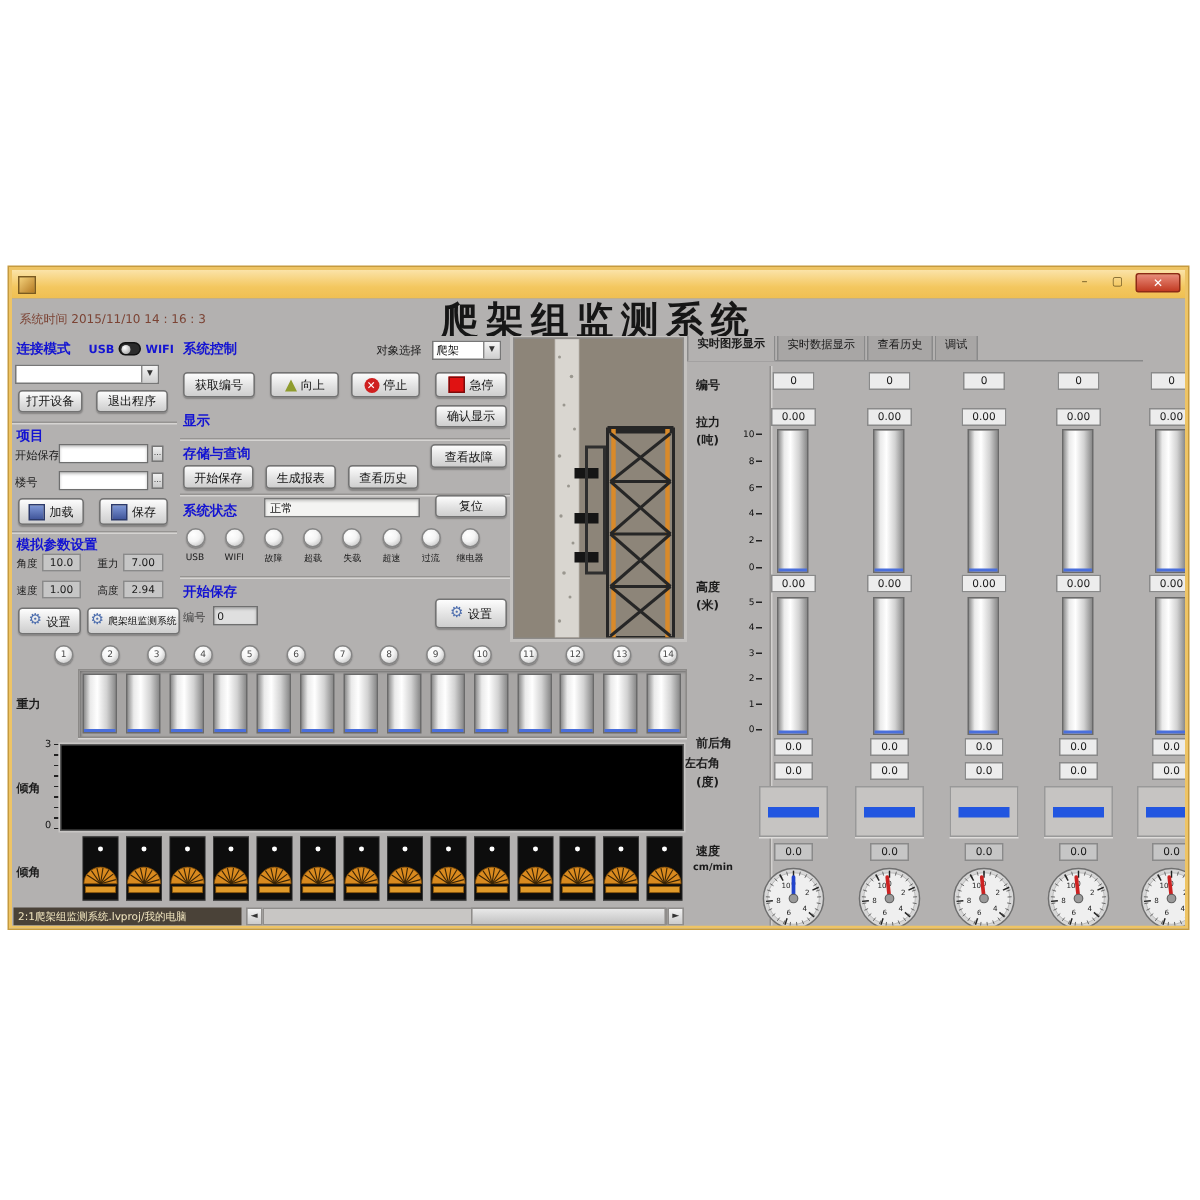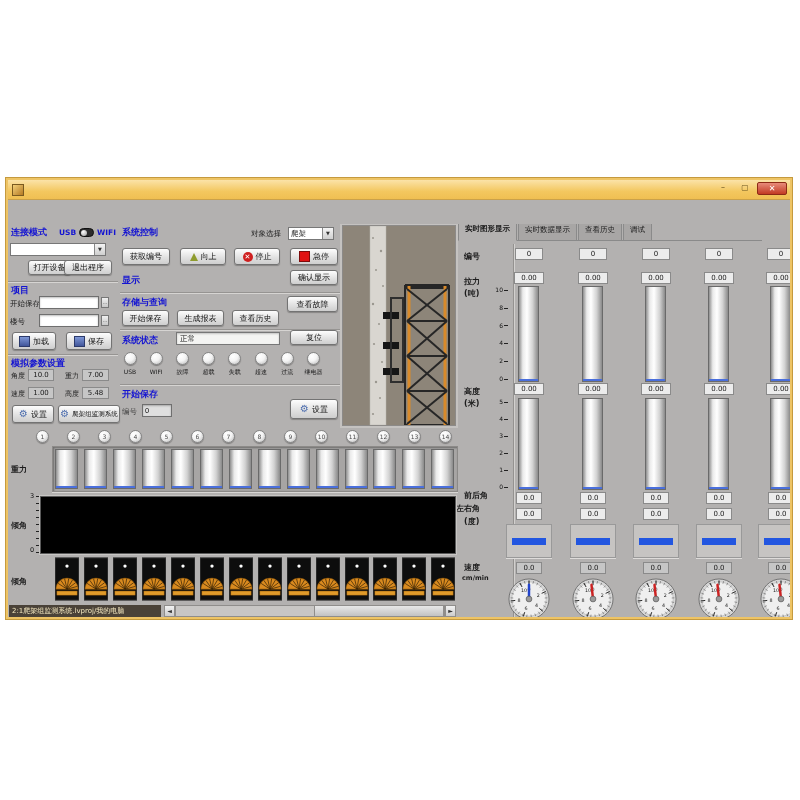--- a/index.html
+++ b/index.html
@@ -108,36 +108,43 @@
 
   <div class="titlebar">
     <span class="win-icon"></span>
     <span class="win-btns">
       <span class="win-btn">–</span>
       <span class="win-btn">▢</span>
       <span class="win-btn close">✕</span>
     </span>
   </div>
 
+  <div class="header">
+    <span class="sys-time">
+      <span>系统时间</span>
+      <span>2015/11/10  14 : 16 : 3</span>
+    </span>
+    <div class="main-title">爬架组监测系统</div>
+  </div>
 
   <div id="body">
 
     <span class="blab" style="left:3px;top:2px">连接模式</span>
     <span class="blab sm" style="left:51px;top:4px">USB</span>
     <span class="toggle" style="left:71px;top:4px;width:15px;height:9px">
           <span class="knob"></span>
         </span>
     <span class="blab sm" style="left:89px;top:4px">WIFI</span>
 
     <div class="combo" style="left:2px;top:19px;width:96px;height:13px">
       <span class="cval"></span>
       <span class="carr">▼</span>
     </div>
 
-    <div class="btn" style="left:20px;top:36px;width:43px;height:15px">
+    <div class="btn" style="left:4px;top:36px;width:43px;height:15px">
           <span>打开设备</span>
         </div>
     <div class="btn" style="left:56px;top:36px;width:48px;height:15px">
           <span>退出程序</span>
         </div>
 
     <div class="sep" style="left:0;top:57px;width:110px"></div>
     <span class="blab" style="left:3px;top:60px">项目</span>
 
     <span class="lab" style="left:2px;top:75px">开始保存</span>
@@ -160,21 +167,21 @@
     <div class="sep" style="left:0;top:130px;width:110px"></div>
     <span class="blab" style="left:3px;top:133px">模拟参数设置</span>
 
     <span class="lab" style="left:3px;top:147px;font-size:7px">角度</span>
     <div class="valbox gray" style="left:20px;top:145px;width:26px">10.0</div>
     <span class="lab" style="left:57px;top:147px;font-size:7px">重力</span>
     <div class="valbox gray" style="left:74px;top:145px;width:27px">7.00</div>
     <span class="lab" style="left:3px;top:165px;font-size:7px">速度</span>
     <div class="valbox gray" style="left:20px;top:163px;width:26px">1.00</div>
     <span class="lab" style="left:57px;top:165px;font-size:7px">高度</span>
-    <div class="valbox gray" style="left:74px;top:163px;width:27px">5.48</div>
+    <div class="valbox gray" style="left:74px;top:163px;width:27px">2.94</div>
 
     <div class="btn" style="left:4px;top:181px;width:42px;height:18px">
           <span class="ico-gear">⚙</span>
           <span>设置</span>
         </div>
     <div class="btn tiny" style="left:50px;top:181px;width:62px;height:18px">
           <span class="ico-gear">⚙</span>
           <span>爬架组监测系统</span>
         </div>
 

